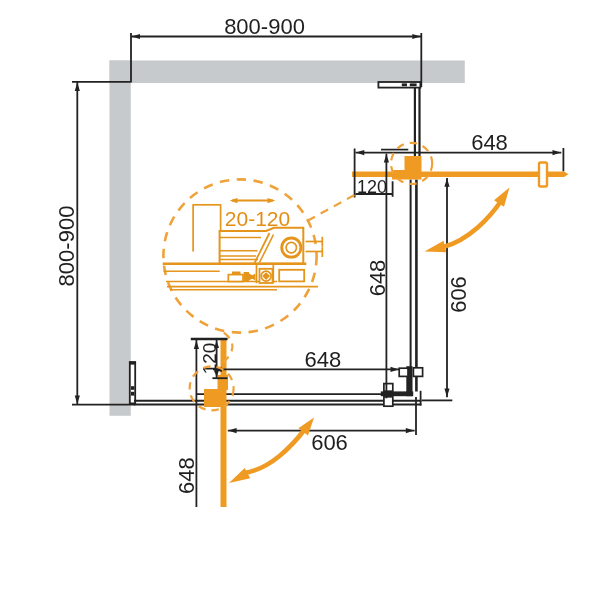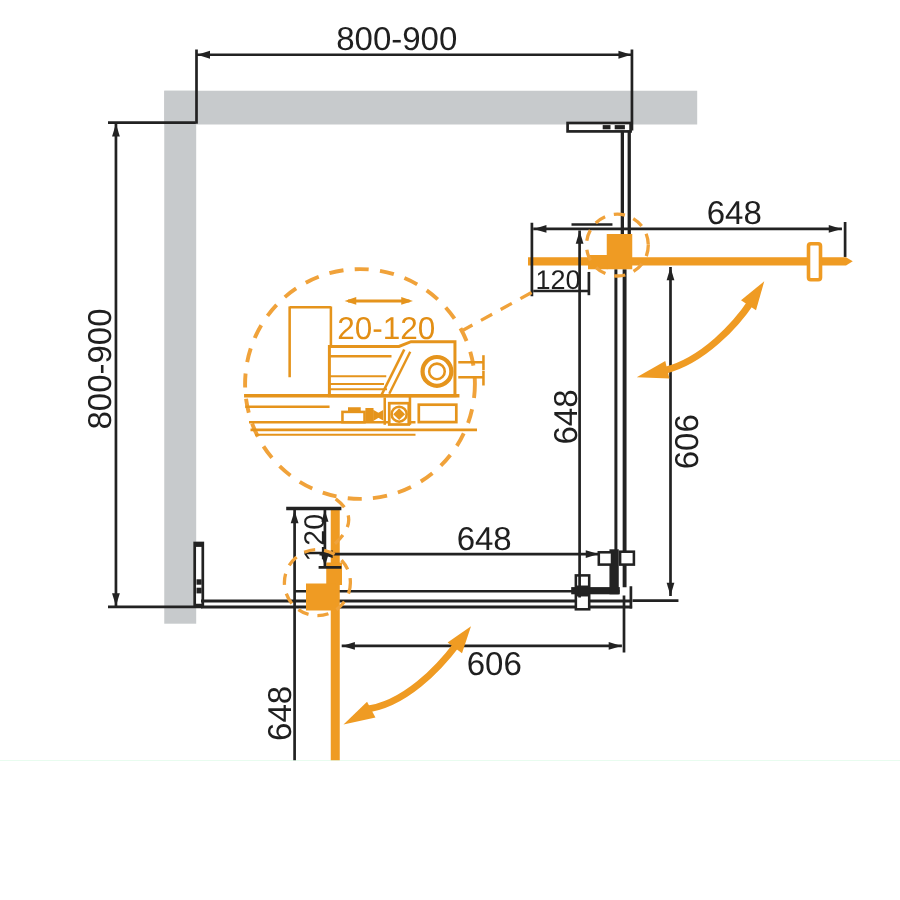--- a/index.html
+++ b/index.html
@@ -1,16 +1,16 @@
 <!DOCTYPE html>
 <html><head>
 <meta charset="utf-8">
 <style>
   html,body{margin:0;padding:0;background:#ffffff;}
-  .wrap{width:600px;height:507px;position:relative;overflow:hidden;background:#86efac;}
+  .wrap{width:600px;height:507px;position:relative;overflow:hidden;background:#f0abfc;}
   text{font-family:"Liberation Sans", sans-serif;}
 </style>
 </head>
 <body>
 <div class="wrap">
 <svg width="600" height="600" viewBox="0 0 600 600">
 
 <rect x="0" y="0" width="600" height="600" fill="#ffffff"></rect>
 
 <rect x="109.5" y="60.5" width="355.3" height="22.5" fill="#C7CACC"></rect>

